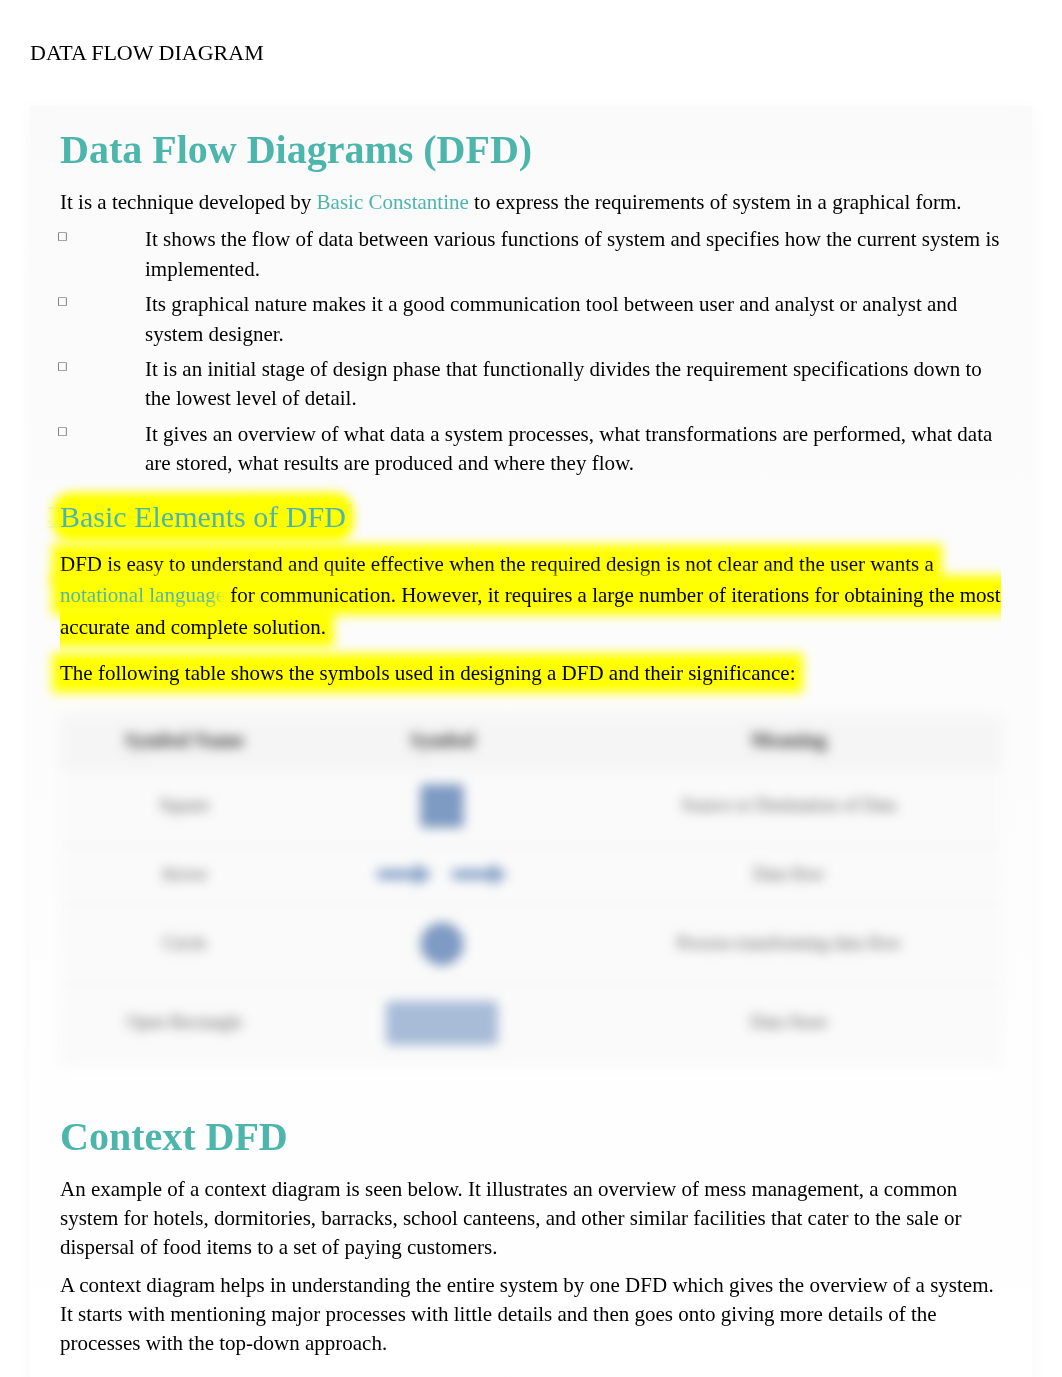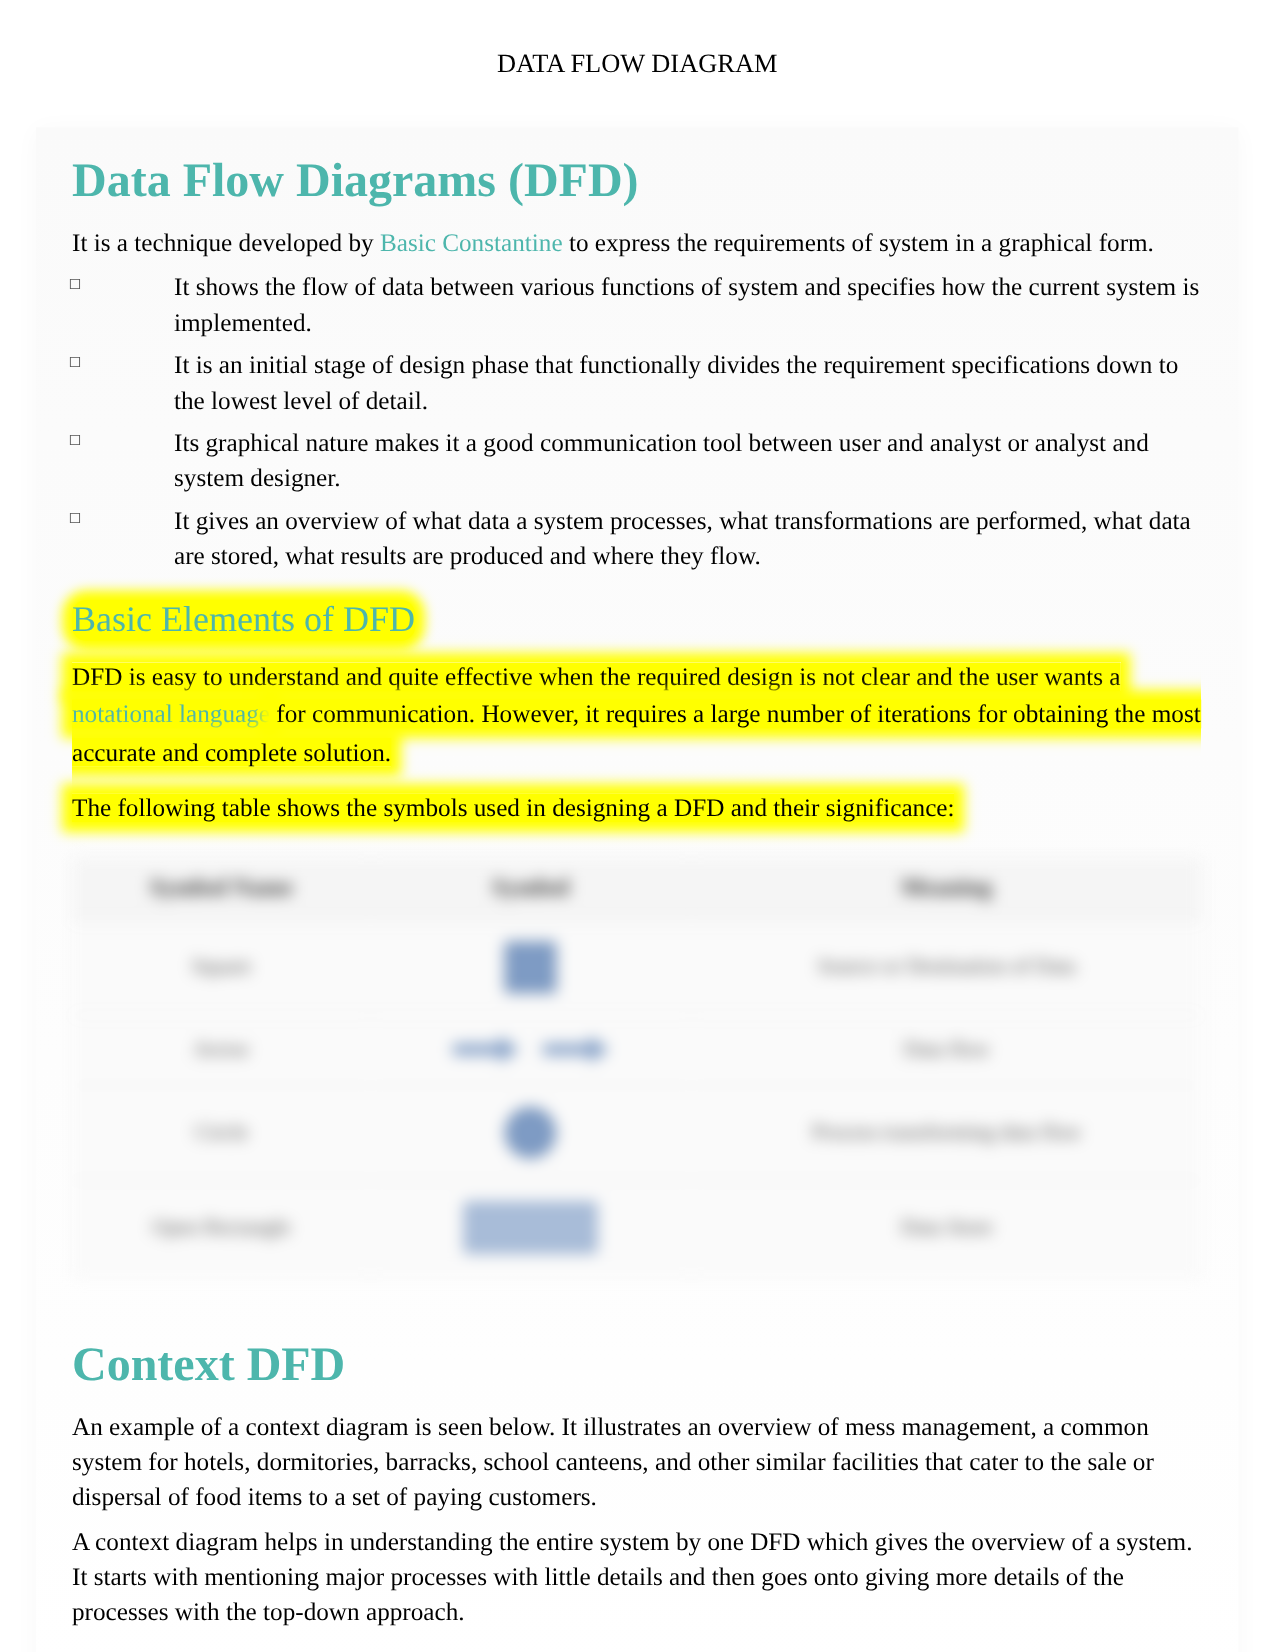--- a/index.html
+++ b/index.html
@@ -8,21 +8,21 @@
       box-sizing: border-box;
     }
     body {
       font-family: 'Times New Roman', serif;
       background: #ffffff;
       width: 1062px;
       padding: 40px 30px;
       color: #000;
     }
     .page-title {
-      text-align: center;
+      text-align: left;
       font-size: 22px;
       font-weight: normal;
       margin-bottom: 40px;
     }
     .content {
       padding: 0 30px 30px 30px;
       background: linear-gradient(to bottom, #fafafa 0%, #ffffff 100%);
       box-shadow: 0 2px 20px rgba(0,0,0,0.03);
     }
     .section-heading {
@@ -150,22 +150,22 @@
 <div class="content">
 
   <h2 class="section-heading">Data Flow Diagrams (DFD)</h2>
 
   <p class="body-text">
     <span>It is a technique developed by </span><a class="link">Basic Constantine</a><span> to express the requirements of system in a graphical form.</span>
   </p>
 
   <ul class="bullet-list">
     <li class="bullet-item">It shows the flow of data between various functions of system and specifies how the current system is implemented.</li>
+    <li class="bullet-item">Its graphical nature makes it a good communication tool between user and analyst or analyst and system designer.</li>
     <li class="bullet-item">It is an initial stage of design phase that functionally divides the requirement specifications down to the lowest level of detail.</li>
-    <li class="bullet-item">Its graphical nature makes it a good communication tool between user and analyst or analyst and system designer.</li>
     <li class="bullet-item">It gives an overview of what data a system processes, what transformations are performed, what data are stored, what results are produced and where they flow.</li>
   </ul>
 
   <div>
     <h2 class="highlight-heading">Basic Elements of DFD</h2>
   </div>
 
   <p class="highlight-para">
     <span class="highlight-text">DFD is easy to understand and quite effective when the required design is not clear and the user wants a </span><a class="link highlight-text">notational language</a><span class="highlight-text"> for communication. However, it requires a large number of iterations for obtaining the most accurate and complete solution.</span>
   </p>

